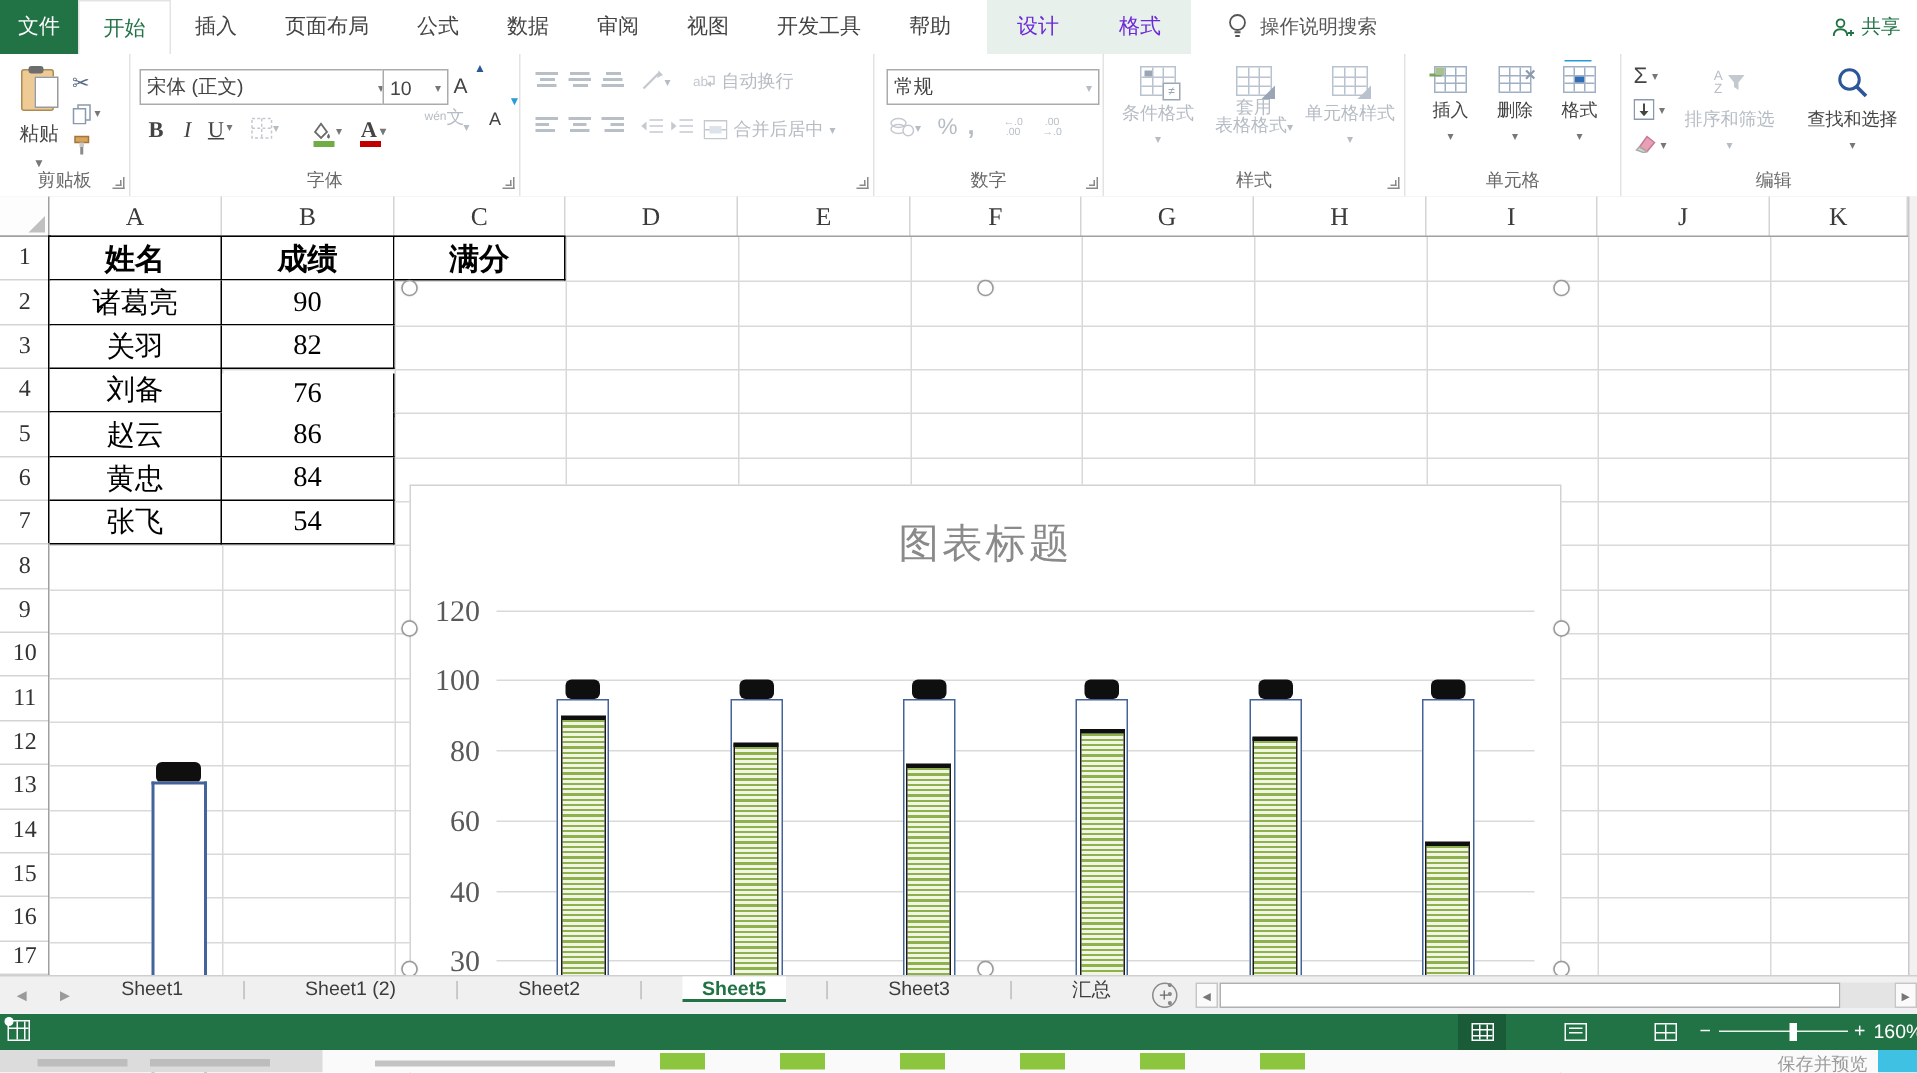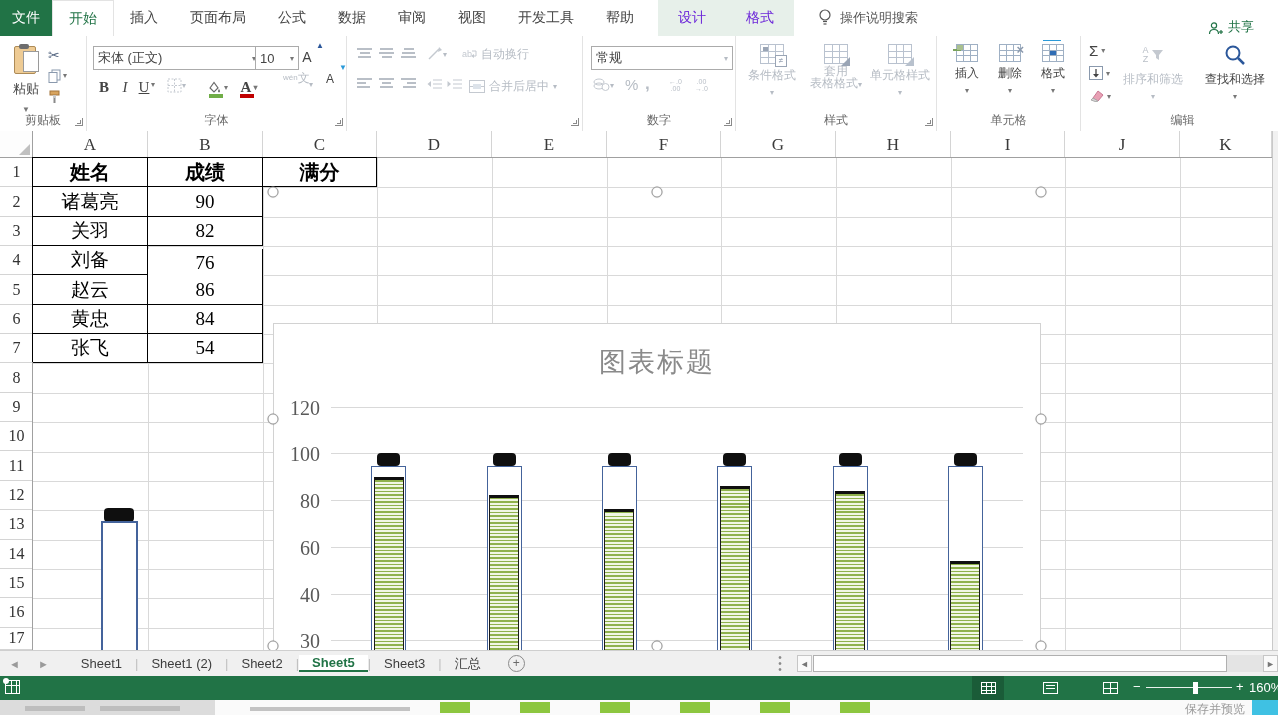--- a/index.html
+++ b/index.html
@@ -8,21 +8,21 @@
 
   
   .tabbar{position:absolute;left:0;top:0;width:1278px;height:36px;background:#fff;display:flex;align-items:stretch;font-size:14px;color:#444;}
   .file-tab{width:52px;background:#217346;color:#fff;display:flex;align-items:center;justify-content:center;cursor:pointer;}
   #main-tabs{display:flex;}
   .rtab{display:flex;align-items:center;padding:13px 16px;cursor:pointer;white-space:nowrap;}
   .rtab.active{color:#217346;border:1px solid #e3e3e3;border-bottom:none;background:#fff;}
   .ctx-wrap{display:flex;background:#e7f0ea;margin-left:8px;}
   .ctx-tab{display:flex;align-items:center;padding:0 20px;color:#6d28d9;cursor:pointer;}
   .tellme{display:flex;align-items:center;gap:8px;margin-left:24px;color:#555;font-size:13px;}
-  .share{margin-left:auto;display:flex;align-items:flex-end;gap:5px;color:#217346;font-size:13px;padding-right:24px;cursor:pointer;}
+  .share{margin-left:auto;display:flex;align-items:center;gap:5px;color:#217346;font-size:13px;padding-right:11px;cursor:pointer;}
 
   
   .ribbon{position:absolute;left:0;top:36px;width:1278px;height:95px;background:#fff;border-bottom:1px solid #d5d5d5;display:flex;}
   .rgroup{position:relative;border-right:1px solid #e3e3e3;height:100%;flex-shrink:0;}
   .glabel{position:absolute;bottom:2px;left:0;right:0;text-align:center;font-size:12px;color:#696969;}
   .launcher{position:absolute;right:3px;bottom:5px;width:7px;height:7px;border-right:1px solid #8a8a8a;border-bottom:1px solid #8a8a8a;}
   .launcher::after{content:"";position:absolute;right:1px;bottom:1px;width:3px;height:3px;border-right:1px solid #8a8a8a;border-bottom:1px solid #8a8a8a;}
   .dd{font-size:8px;color:#777;}
   .dis{color:#b6bcc4 !important;}
   .icobtn{position:absolute;display:flex;align-items:center;justify-content:center;cursor:pointer;}
@@ -95,21 +95,21 @@
   .bar-cap{position:absolute;background:#0f0f0f;border-radius:4px;}
   .bar-inner{position:absolute;box-sizing:border-box;border:1.5px solid #1a1a1a;border-top:3px solid #0f0f0f;
      background:repeating-linear-gradient(to bottom,#8fb14c 0px,#8fb14c 1.5px,#f1f6e4 1.5px,#f1f6e4 3.5px);}
   .handle{position:absolute;width:9px;height:9px;background:#fff;border:1px solid #9a9a9a;border-radius:50%;transform:translate(-50%,-50%);box-shadow:0 0 1px rgba(0,0,0,.25);}
 
   .vscroll{position:absolute;left:1272px;top:131px;width:6px;height:519px;background:#f1f1f1;border-left:1px solid #c9c9c9;box-sizing:border-box;}
 
   
   .sheettabbar{position:absolute;left:0;top:650px;width:1278px;height:26px;background:#f0f0f0;border-top:1px solid #cfcfcf;display:flex;align-items:stretch;font-size:13px;color:#3c3c3c;box-sizing:border-box;}
   .navarr{display:flex;align-items:center;padding:0 9px;color:#9a9a9a;font-size:11px;cursor:pointer;}
-  #sheet-tabs{display:flex;align-items:center;margin-left:10px;}
+  #sheet-tabs{display:flex;align-items:flex-start;margin-left:10px;gap:26px;}
   .stab{display:flex;align-items:center;padding:0 13px;cursor:pointer;position:relative;}
   .stab.active{background:#fff;color:#217346;font-weight:bold;border-bottom:2px solid #217346;box-sizing:border-box;}
   .stab-sep{display:flex;align-items:center;color:#c0c0c0;}
   .newsheet{display:flex;align-items:center;margin-left:14px;cursor:pointer;}
   .newsheet span{width:15px;height:15px;border:1px solid #8a8a8a;border-radius:50%;color:#6a6a6a;font-size:12px;line-height:14px;text-align:center;}
   .tabdots{position:absolute;left:776px;top:4px;color:#8a8a8a;font-size:10px;line-height:6px;text-align:center;width:8px;cursor:pointer;}
   .hscroll-left{position:absolute;left:797px;top:4px;width:15px;height:17px;background:#fafafa;border:1px solid #c6c6c6;color:#777;font-size:9px;display:flex;align-items:center;justify-content:center;box-sizing:border-box;cursor:pointer;}
   .hscroll-thumb{position:absolute;left:813px;top:4px;width:414px;height:17px;background:#fff;border:1px solid #b0b0b0;box-sizing:border-box;cursor:pointer;}
   .hscroll-track{position:absolute;left:1227px;top:4px;width:36px;height:17px;background:#e4e4e4;}
   .hscroll-right{position:absolute;left:1263px;top:4px;width:15px;height:17px;background:#fafafa;border:1px solid #c6c6c6;color:#777;font-size:9px;display:flex;align-items:center;justify-content:center;box-sizing:border-box;cursor:pointer;}

